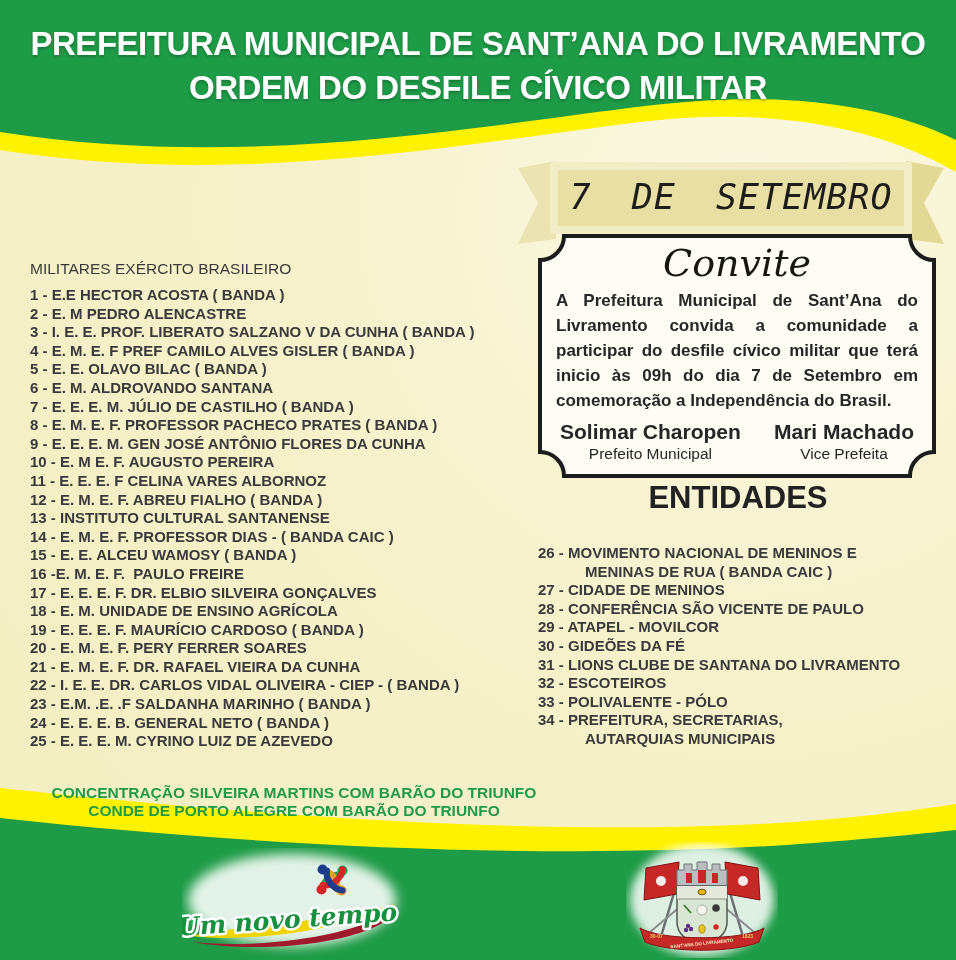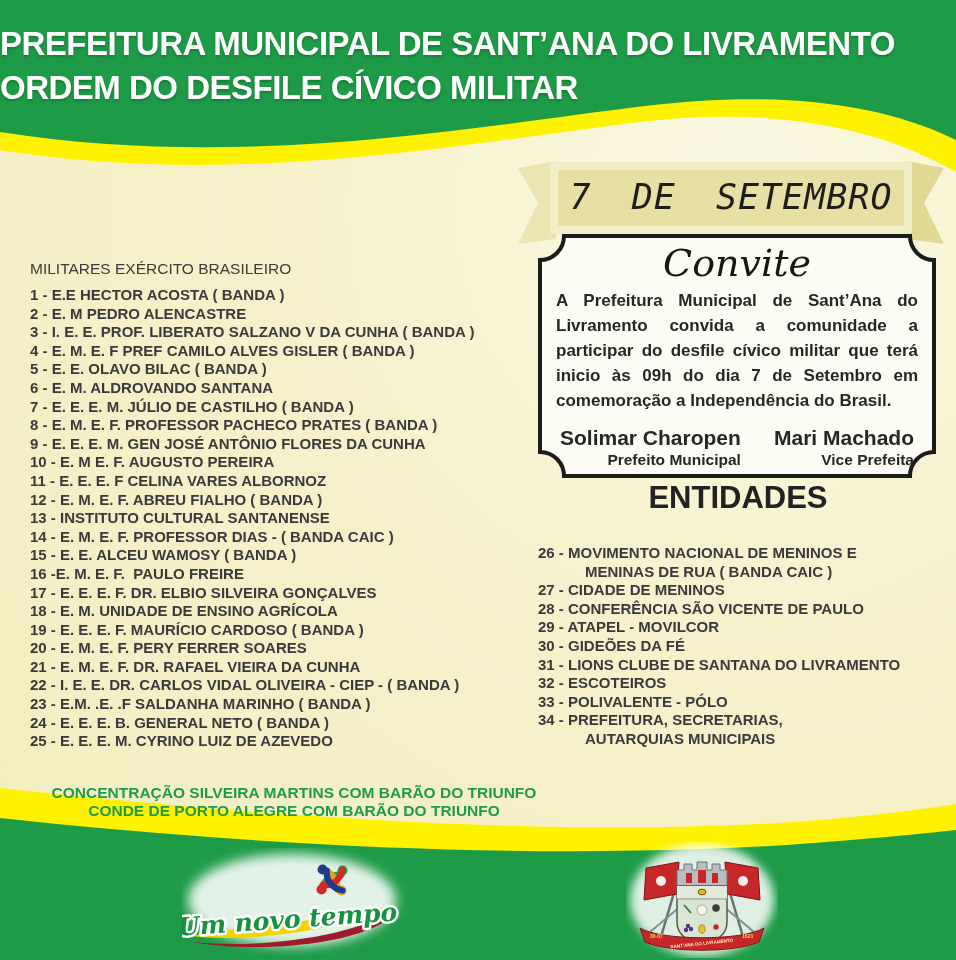--- a/index.html
+++ b/index.html
@@ -6,21 +6,21 @@
   .page{
     position:relative;width:956px;height:960px;overflow:hidden;
     background:radial-gradient(circle at 78% 22%, #faf8e2 0%, #f6f1ca 45%, #f3edc0 100%);
     font-family:"Liberation Sans", sans-serif;
   }
   svg{display:block;}
   .abs{position:absolute;}
 
   
   .header-wave{top:0;left:0;width:956px;height:212px;}
-  .title-block{top:22px;left:0;width:956px;z-index:3;}
+  .title-block{top:22px;left:0;width:956px;text-align:center;z-index:3;}
   .title-line{
     color:#ffffff;font-weight:bold;font-size:33px;letter-spacing:-0.5px;
     line-height:44px;text-shadow:0 2px 3px rgba(0,0,0,0.22);white-space:nowrap;
   }
 
   
   .ribbon{top:156px;left:516px;width:430px;height:90px;z-index:2;}
   .ribbon-text{
     top:162px;left:550px;width:362px;height:70px;z-index:3;
     display:flex;align-items:center;justify-content:center;
@@ -37,22 +37,22 @@
   .convite-title{
     font-family:"DejaVu Serif", serif;font-style:italic;font-size:38px;
     color:#17160f;line-height:42px;
   }
   .convite-body{
     margin-top:4px;text-align:justify;font-weight:bold;font-size:17px;
     line-height:25px;color:#262626;
   }
   .sig-row{display:flex;justify-content:space-between;margin-top:7px;padding:0 4px;}
   .sig{text-align:center;color:#262626;}
-  .sig-name{font-weight:bold;font-size:21px;line-height:24px;white-space:nowrap;margin-top:6px;}
-  .sig-role{font-weight:bold;font-size:15.5px;line-height:19px;white-space:nowrap;text-align:right;}
+  .sig-name{font-weight:bold;font-size:21px;line-height:24px;white-space:nowrap;}
+  .sig-role{font-weight:normal;font-size:15.5px;line-height:19px;white-space:nowrap;}
 
   
   .militares{top:260px;left:30px;width:505px;z-index:2;color:#3a3a3a;}
   .list-heading{font-weight:normal;font-size:15.5px;margin-bottom:8px;white-space:pre;}
   .list-item{font-weight:bold;font-size:15px;line-height:18.6px;white-space:pre;}
 
   
   .entidades{top:480px;left:538px;width:400px;z-index:2;color:#3a3a3a;}
   .entidades-heading{font-weight:bold;font-size:31px;text-align:center;color:#222;margin-bottom:28px;}
   .entidades .list-item.indent{padding-left:47px;}

